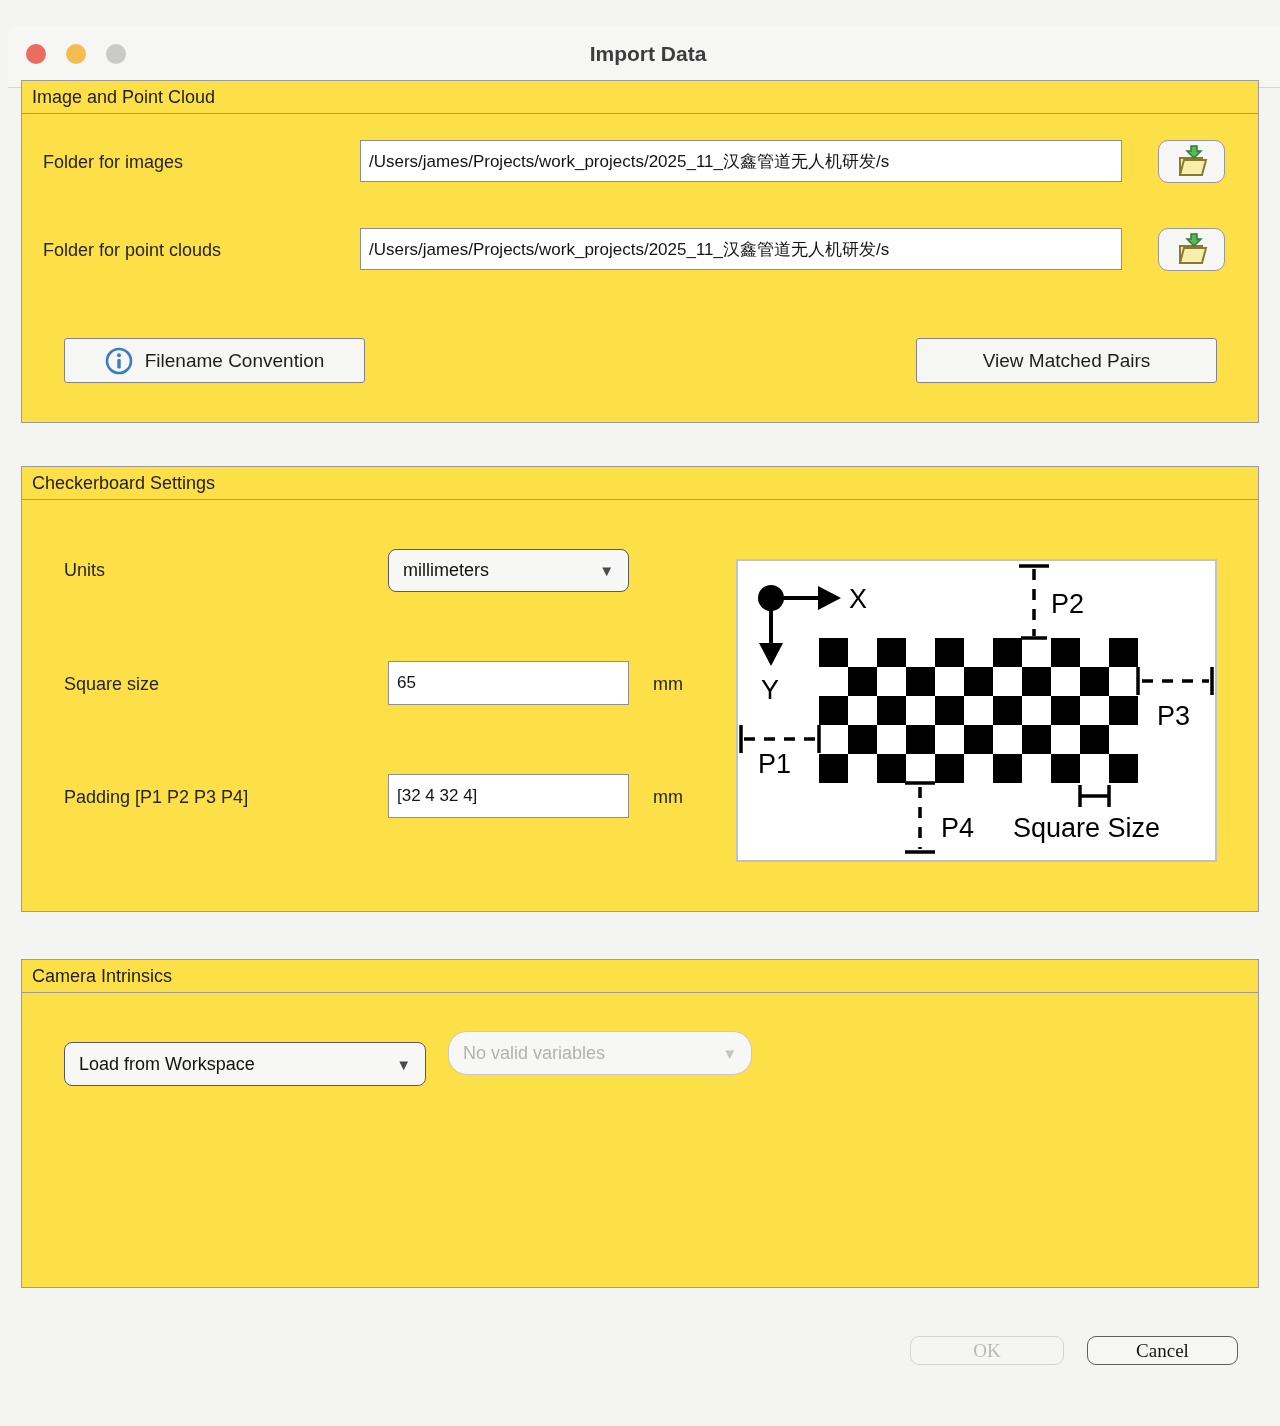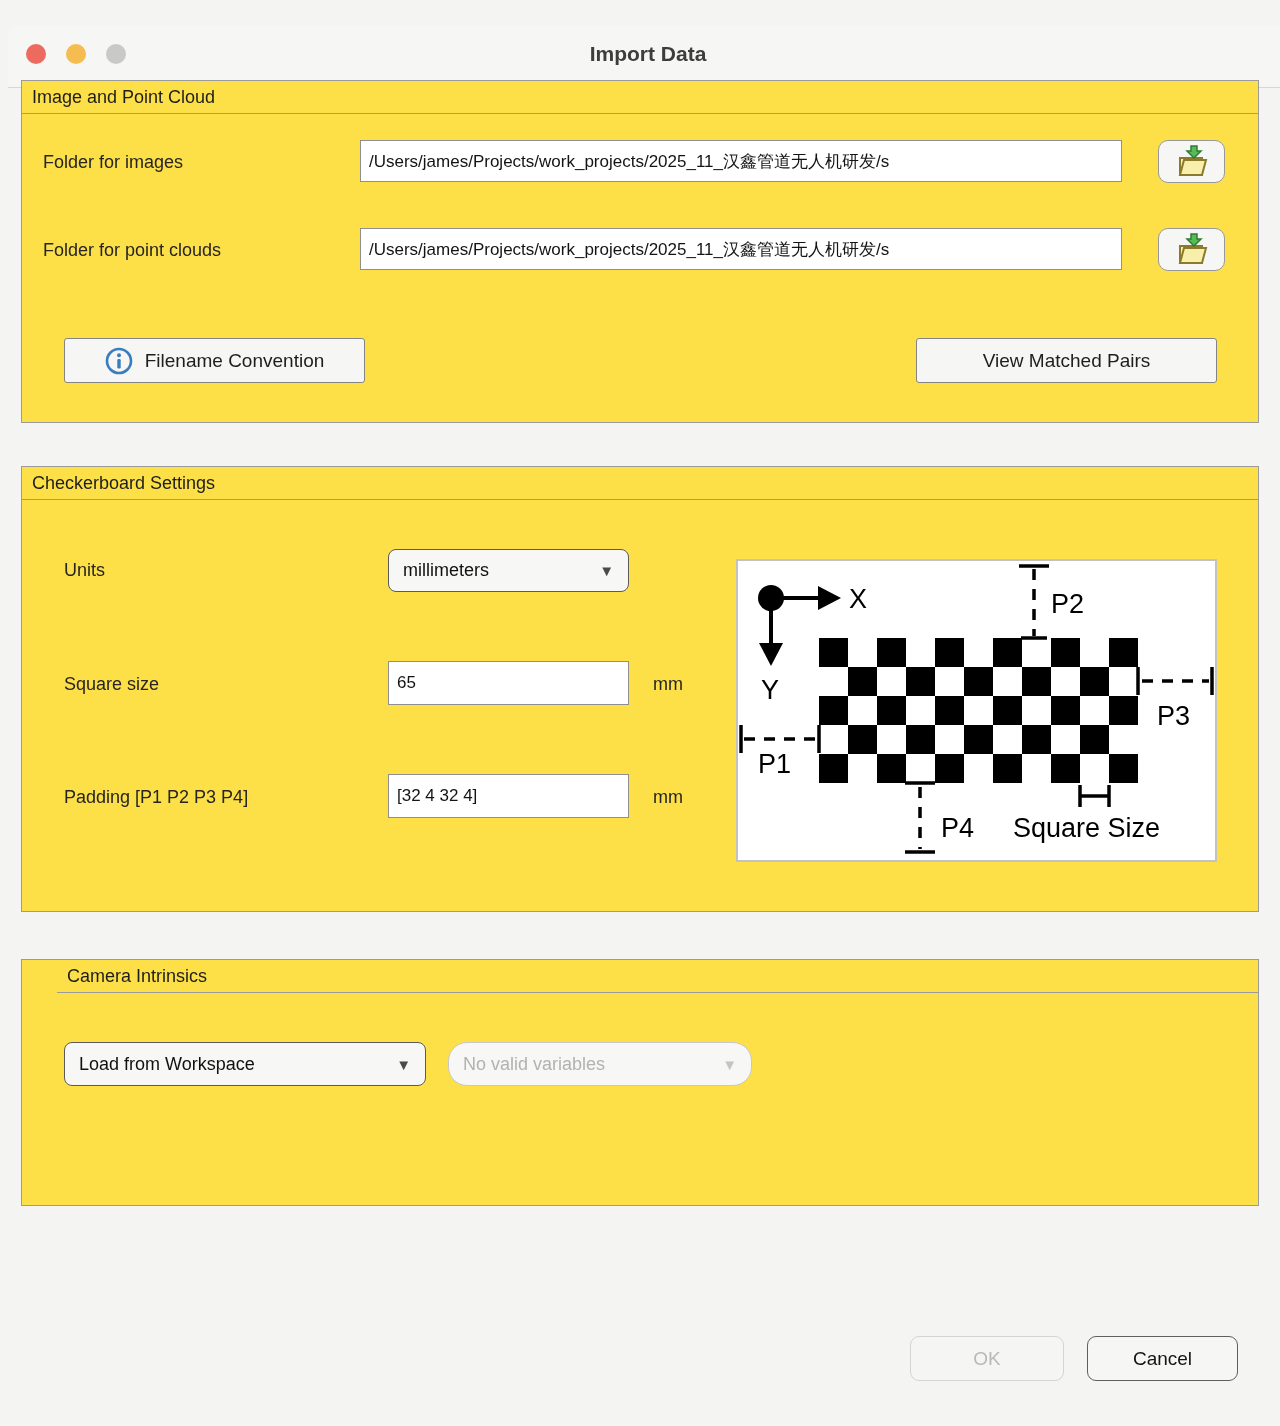--- a/index.html
+++ b/index.html
@@ -59,23 +59,23 @@
     padding:0 14px; font-size:18px; color:#111; cursor:pointer;gap:44px;
   }
   .dropdown .arrow { font-size:15px; color:#4a4a4a; }
   .dropdown.disabled { border-color:#c8c8c8; color:#b2b2b2; cursor:default; }
   .dropdown.disabled .arrow { color:#c4c4c4; }
   .unit-label { position:absolute; font-size:18px; color:#252525; }
   .diagram-box {
     position:absolute; background:#ffffff; border:2px solid #c2c2c0;
   }
   .footer-btn {
-    position:absolute; height:45px; border-radius:9px;
+    position:absolute; height:29px; border-radius:9px;
     display:flex; align-items:center; justify-content:center;
-    font-family:Liberation Sans, sans-serif; font-size:19px; cursor:pointer;
+    font-family:Liberation Serif, serif; font-size:19px; cursor:pointer;
   }
   .footer-btn.ok { border:1.5px solid #d4d4d2; color:#b9b9b7; background:#f5f5f3; cursor:default; }
   .footer-btn.cancel { border:1.5px solid #5f5f5f; color:#141414; background:#f6f6f4; }
 </style>
 </head>
 <body>
 
 <div class="titlebar">
   <div class="lights">
     <div class="light red"></div>
@@ -213,27 +213,27 @@
       <g stroke="#000" stroke-width="3.5">
         <line x1="342" y1="224" x2="342" y2="246"></line>
         <line x1="342" y1="235" x2="371" y2="235"></line>
         <line x1="371" y1="224" x2="371" y2="246"></line>
       </g>
       <text id="lbl-sqsize" x="275" y="276">Square Size</text>
     </svg>
   </div>
 </div>
 
-<div class="panel" style="top:959px; height:247px;padding-left:35px;">
+<div class="panel" style="top:959px; height:329px;">
   <div class="panel-header">Camera Intrinsics</div>
 
   <div class="dropdown" style="left:42px; top:82px; width:362px; height:44px;">
     <span>Load from Workspace</span>
     <span class="arrow">▼</span>
   </div>
-  <div class="dropdown disabled" style="left:426px; top:82px; width:304px; height:44px;border-radius:19px;">
+  <div class="dropdown disabled" style="left:426px; top:71px; width:304px; height:44px;border-radius:19px;">
     <span>No valid variables</span>
     <span class="arrow">▼</span>
   </div>
 </div>
 
 <div class="footer-btn ok" style="left:910px; top:1336px; width:154px;">OK</div>
 <div class="footer-btn cancel" style="left:1087px; top:1336px; width:151px;">Cancel</div>
 
 </body></html>

